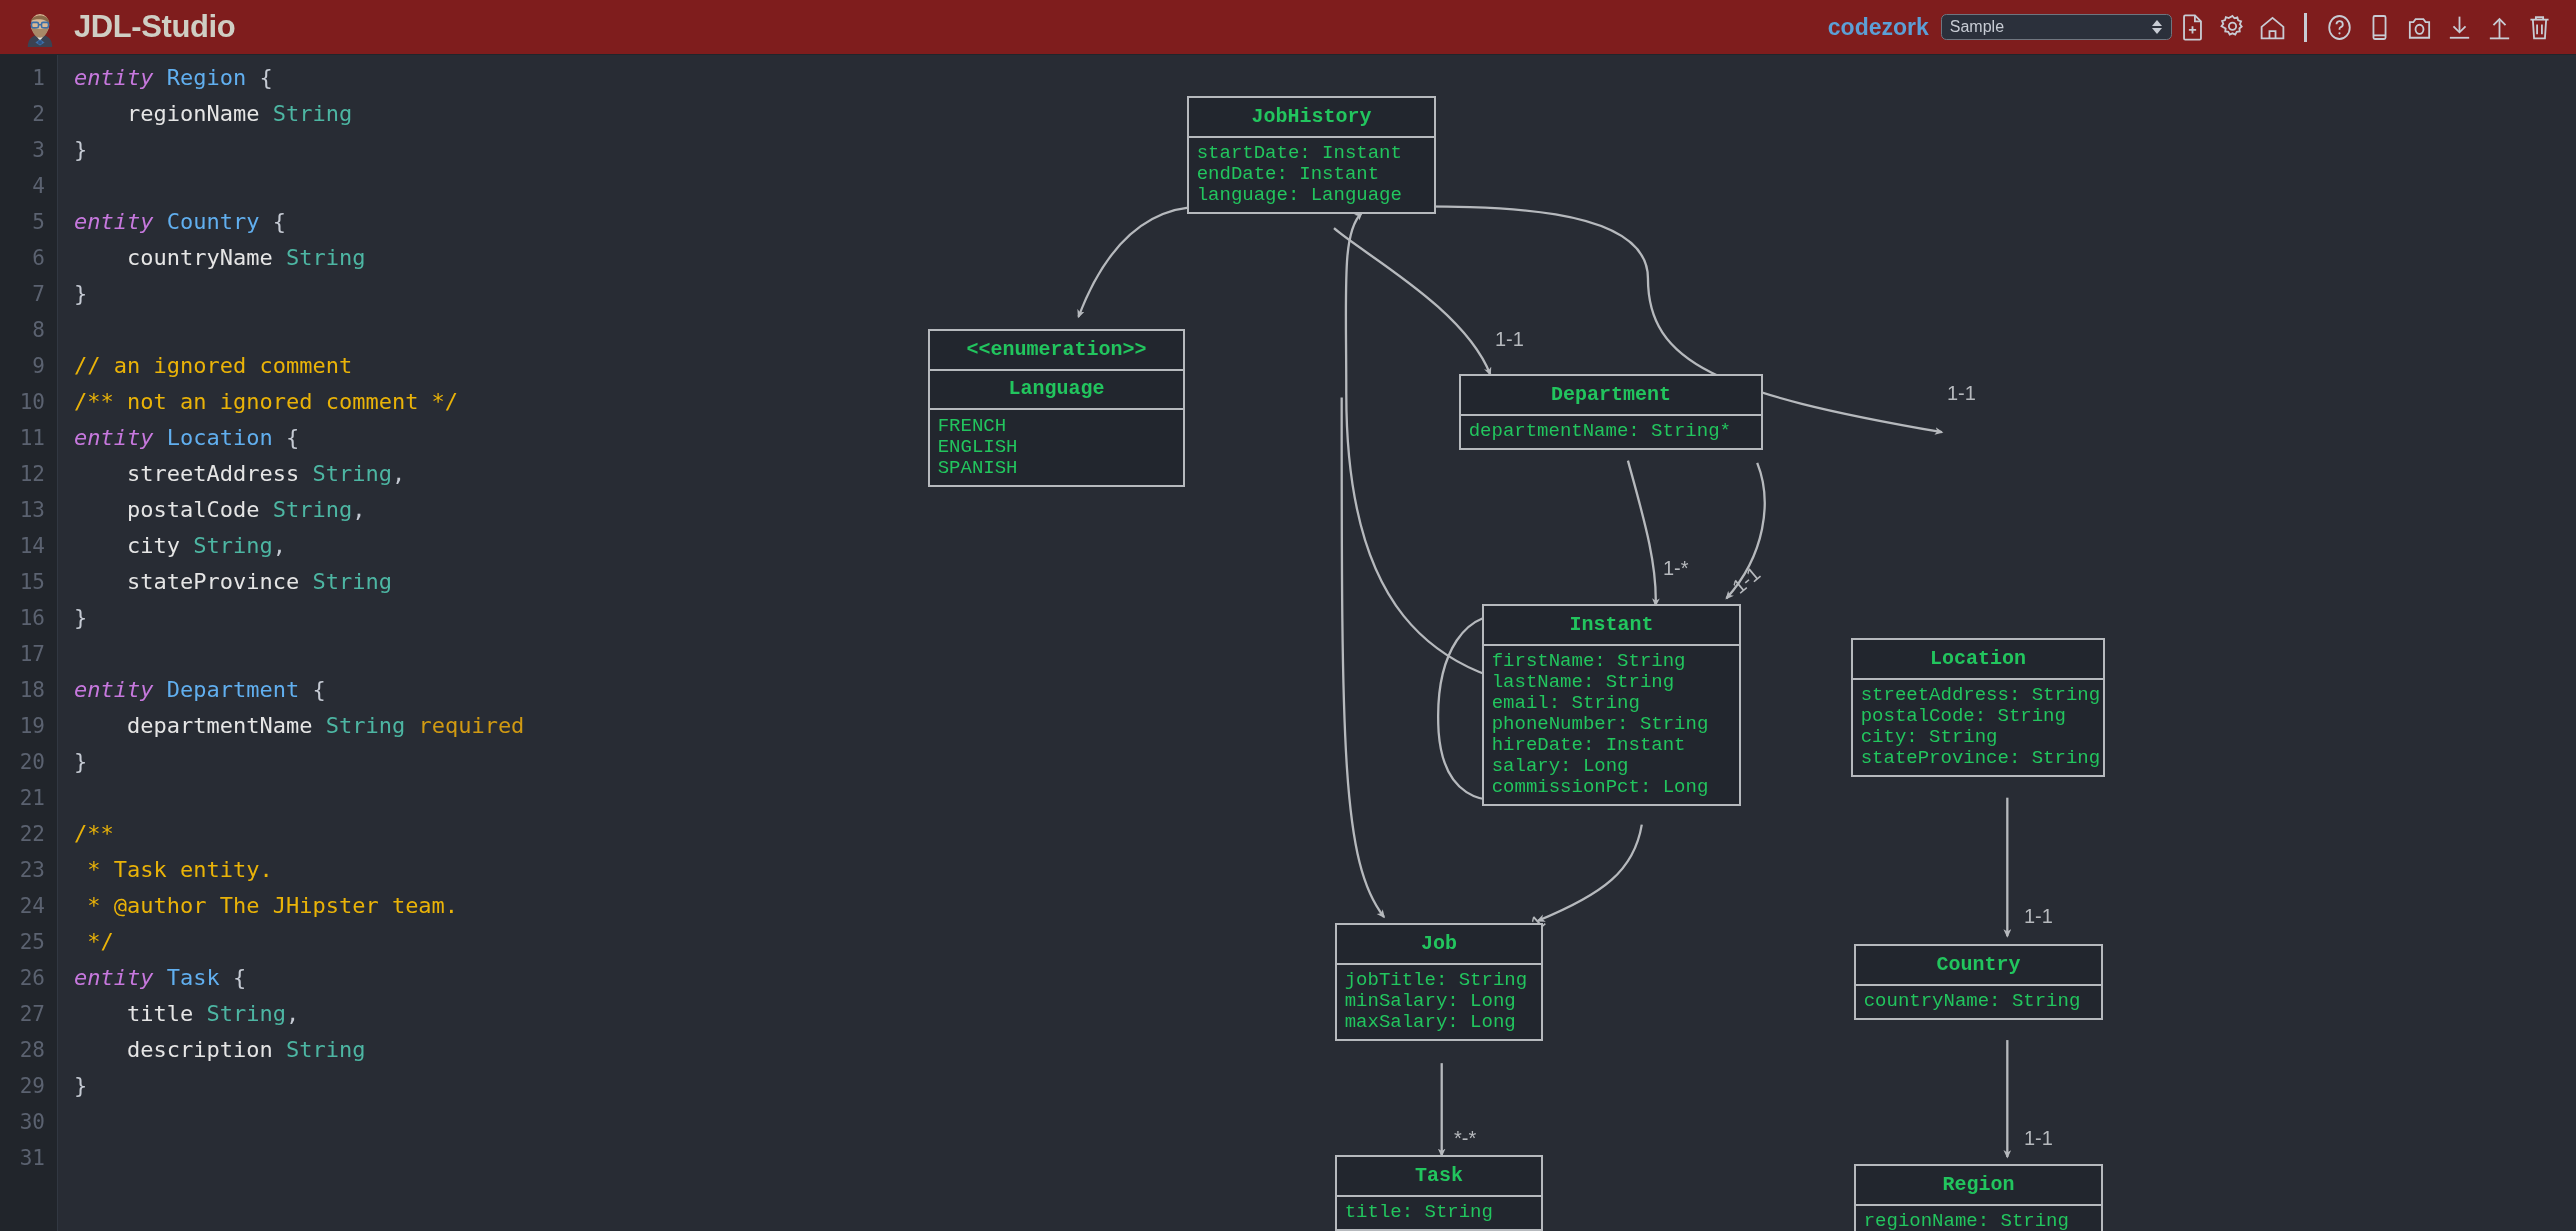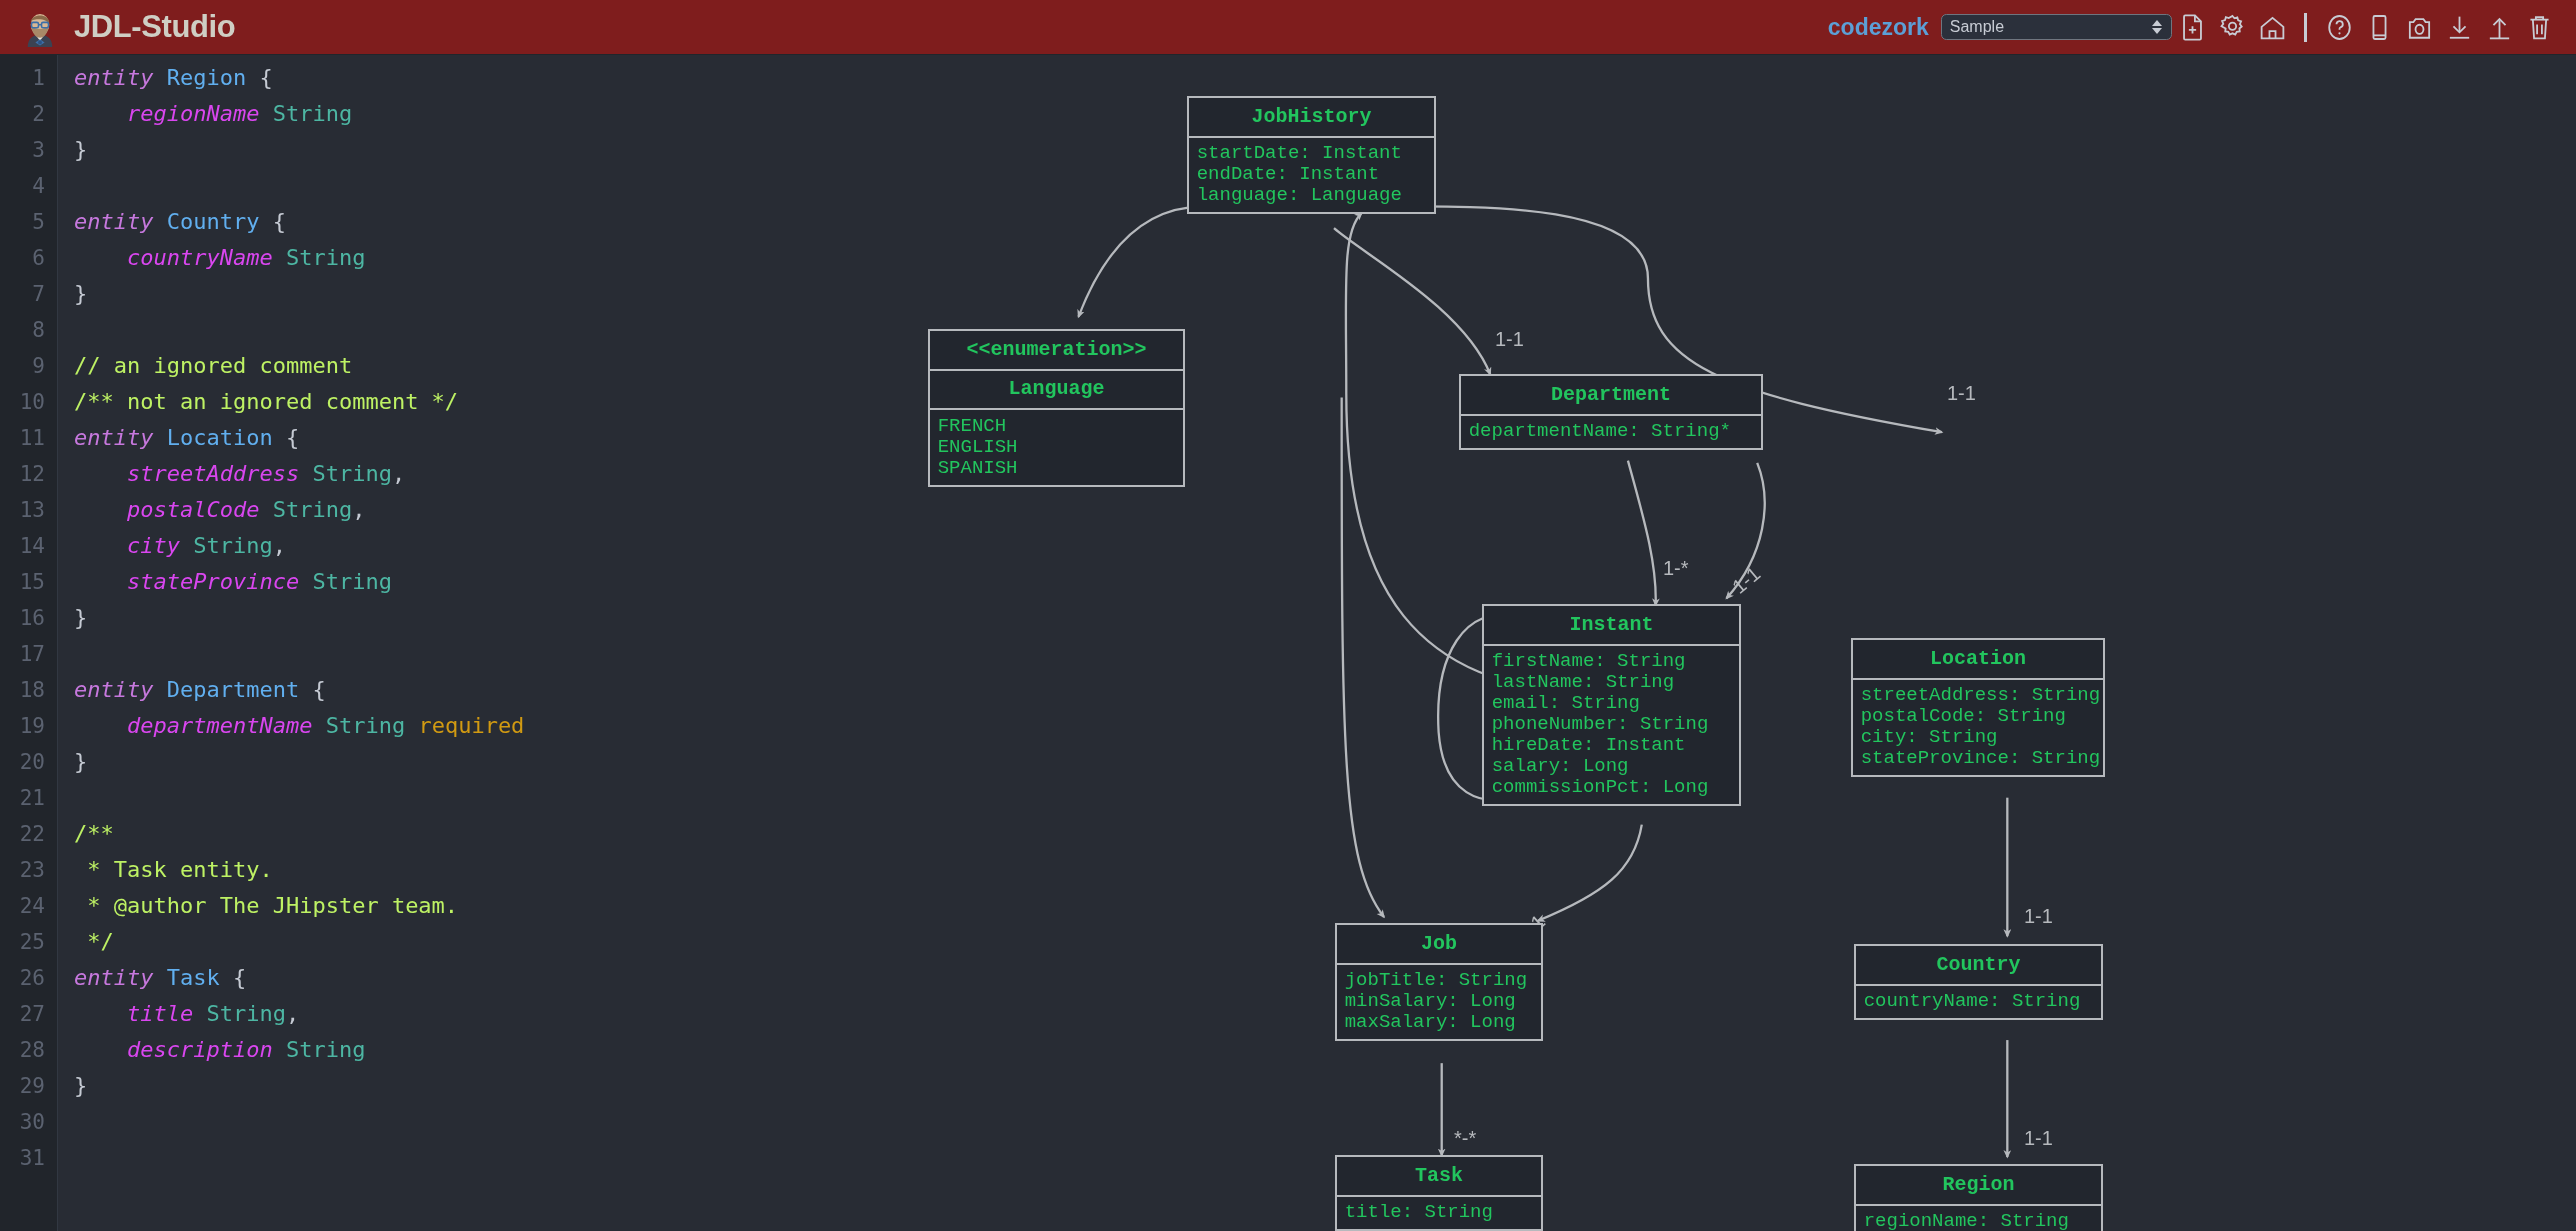--- a/index.html
+++ b/index.html
@@ -93,24 +93,24 @@
   }
   .ln-no {
     position: absolute; left: 0; top: 0;
     width: 45px; text-align: right;
     color: #5b6270; font-size: 21px;
   }
   .ln-tx { position: absolute; left: 74px; top: 0; }
 
   .tk-kw  { color: #c678dd; font-style: italic; }
   .tk-ent { color: #61afef; }
-  .tk-fld { color: #d946ef; font-style: italic; }
+  .tk-fld { color: #e5e5e5; }
   .tk-typ { color: #4db6a3; }
   .tk-req { color: #d19a12; }
-  .tk-cmt { color: #bef264; }
+  .tk-cmt { color: #eab308; }
   .tk-pun { color: #c5cad3; }
 
   
   #diagram {
     position: absolute; left: 803px; top: 55px;
     width: 1773px; height: 1176px;
     background: #282c34;
     overflow: hidden;
   }
   #edge-layer { position: absolute; left: 0; top: 0; }

